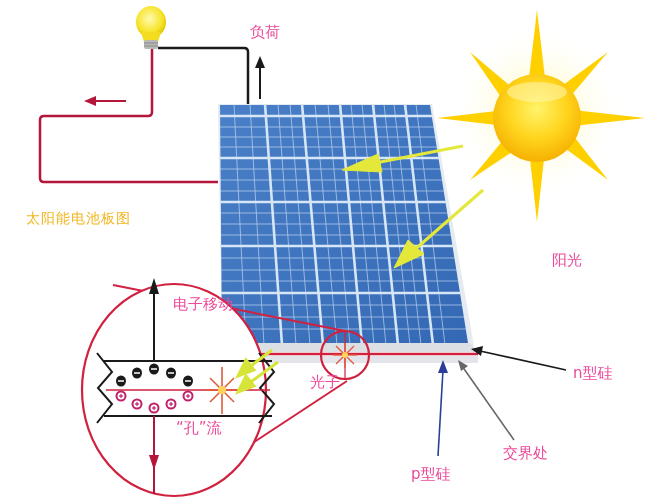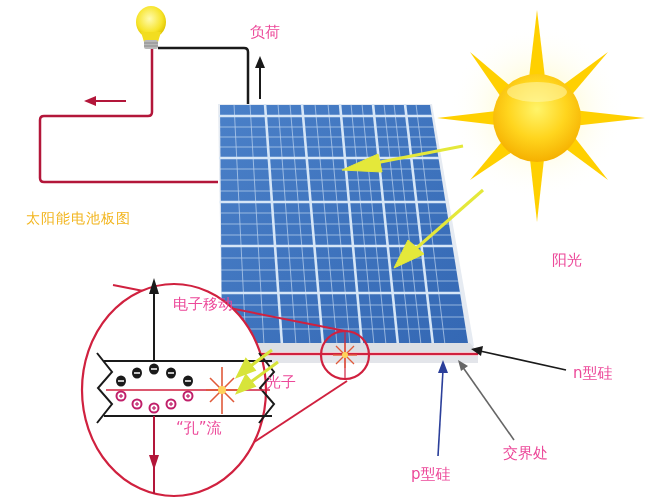--- a/index.html
+++ b/index.html
@@ -234,18 +234,18 @@
       <line x1="438" y1="456" x2="443" y2="370" stroke="#2b3f9a" stroke-width="1.6"></line>
       <path d="M443,360 L448,373 L438,373 Z" fill="#2b3f9a"></path>
     </g>
   </svg>
 
   <div class="title" style="color:#f2b51d;">太阳能电池板图</div>
 
   <div class="lbl" style="left:250px; top:25px;">负荷</div>
   <div class="lbl" style="left:528px; top:253px;margin-left:24px;">阳光</div>
   <div class="lbl" style="left:173px; top:297px;">电子移动</div>
-  <div class="lbl" style="left:266px; top:375px;">光子</div>
+  <div class="lbl" style="left:266px; top:375px;padding-left:44px;">光子</div>
   <div class="lbl" style="left:176px; top:421px;">“孔”流</div>
   <div class="lbl" style="left:573px; top:366px;">n型硅</div>
   <div class="lbl" style="left:503px; top:440px;margin-top:6px;">交界处</div>
   <div class="lbl" style="left:411px; top:467px;">p型硅</div>
 </div>
 
 </body></html>

